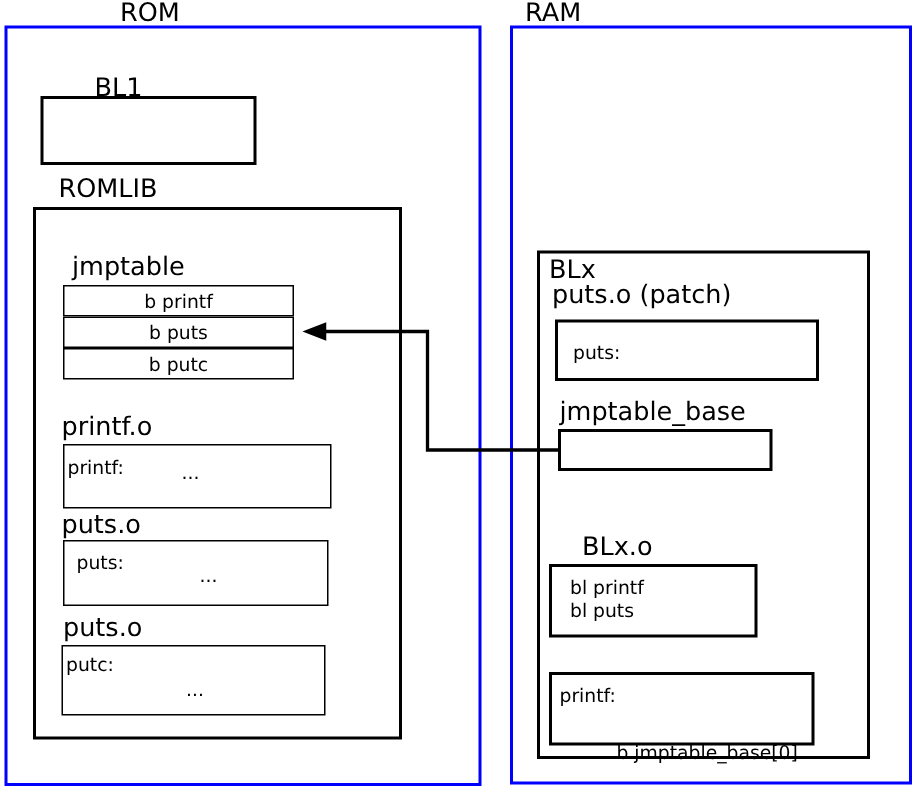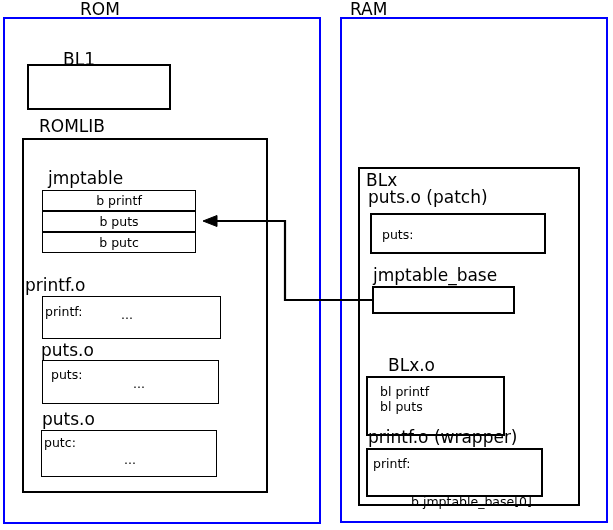--- a/index.html
+++ b/index.html
@@ -81,21 +81,21 @@
   </div>
 
   <div class="lbl" style="left:39px; top:119px;">ROMLIB</div>
   <div class="box" style="left:22px; top:138px; width:246px; height:355px;"></div>
 
   <div class="lbl" style="left:48px; top:171px;">jmptable</div>
   <div class="row" style="left:42px; top:211px; width:154px; height:21px;">b puts</div>
   <div class="row" style="left:42px; top:190px; width:154px; height:21px;">b printf</div>
   <div class="row" style="left:42px; top:232px; width:154px; height:21px;">b putc</div>
 
-  <div class="lbl" style="left:25px; top:278px;">printf.o</div>
+  <div class="lbl" style="left:41px; top:278px;">printf.o</div>
   <div class="box-thin" style="left:42px; top:296px; width:179px; height:43px;">
     <div class="code" style="left:2px; top:7px;">printf:</div>
     <div class="code" style="left:78px; top:10px;">...</div>
   </div>
 
   <div class="lbl" style="left:41px; top:343px;">puts.o</div>
   <div class="box-thin" style="left:42px; top:360px; width:177px; height:44px;">
     <div class="code" style="left:8px; top:6px;">puts:</div>
     <div class="code" style="left:90px; top:15px;">...</div>
   </div>
@@ -116,26 +116,25 @@
   <div class="box" style="left:370px; top:213px; width:176px; height:41px;">
     <div class="code" style="left:10px; top:12px;">puts:</div>
   </div>
 
   <div class="lbl" style="left:373px; top:268px;">jmptable_base</div>
   <div class="box" style="left:372px; top:286px; width:143px; height:28px;">
     <div class="code" style="left:4px; top:5px;"></div>
   </div>
 
   <div class="lbl" style="left:388px; top:358px;">BLx.o</div>
-  <div class="box" style="left:366px; top:376px; width:139px; height:60px;">
+  <div class="box" style="left:366px; top:376px; width:139px; height:49px;">
     <div class="code" style="left:12px; top:6px;">bl printf</div>
     <div class="code" style="left:12px; top:21px;">bl puts</div>
   </div>
 
-  <div class="lbl" style="left:368px; top:430px;">printf.o (wrapper)</div>
   <div class="box" style="left:366px; top:448px; width:177px; height:49px;">
     <div class="code" style="left:5px; top:6px;">printf:</div>
     <div class="code" style="left:43px; top:24px;margin-top:20px;">b jmptable_base[0]</div>
   </div>
 
   <svg class="overlay">
     <g>
       <polyline points="372,300 285,300 285,221 210,221" fill="none" stroke="#000000" stroke-width="2.2"></polyline>
       <polygon points="203,221 217,215.5 217,226.5" fill="#000000" stroke="#000000" stroke-width="1"></polygon>
     </g>

